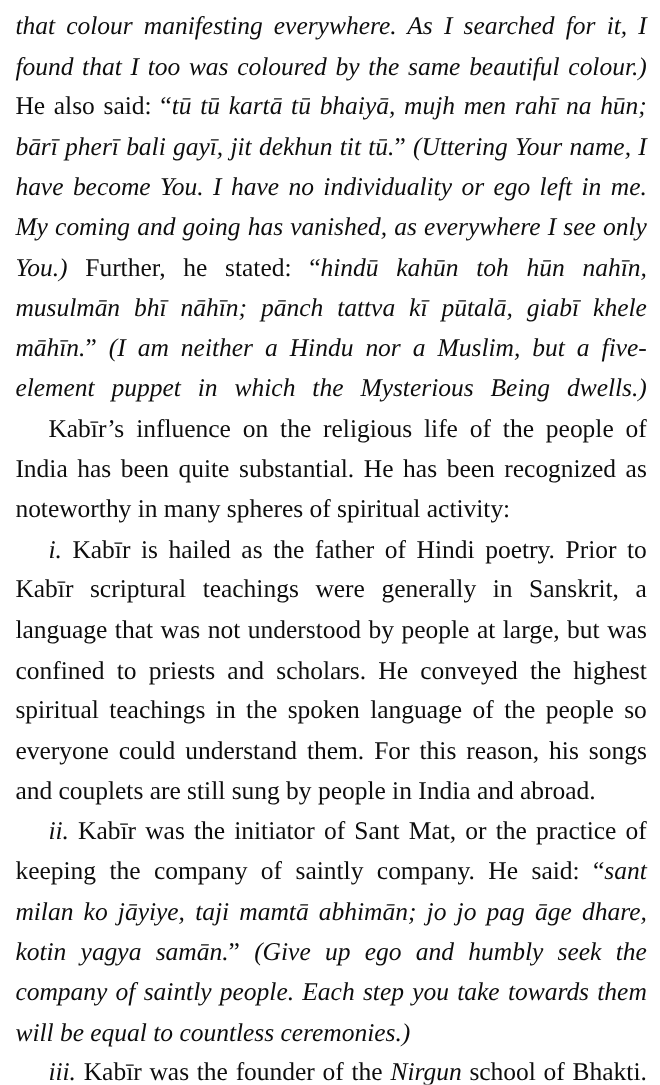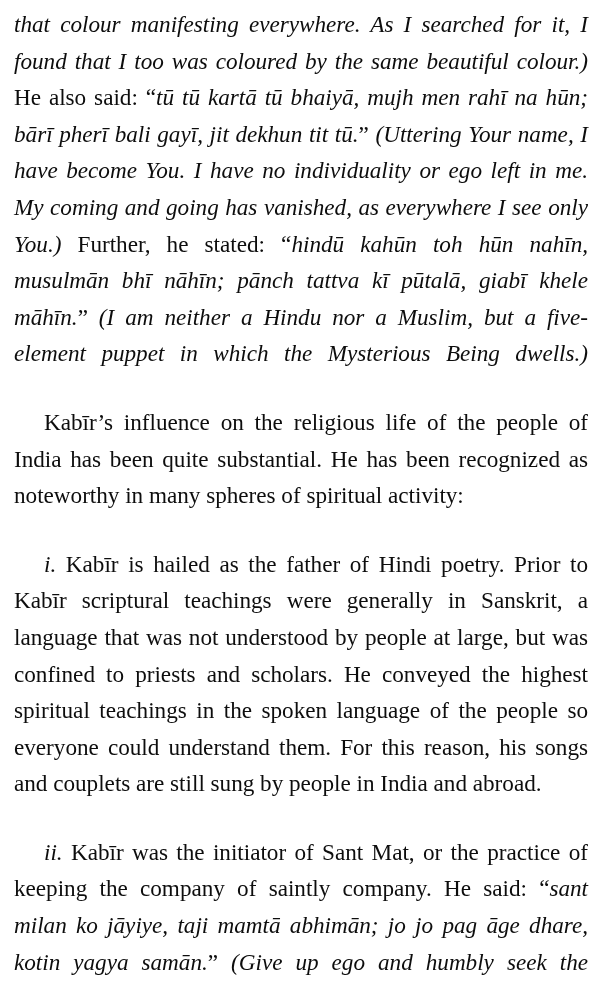--- a/index.html
+++ b/index.html
@@ -35,21 +35,20 @@
     text-justify: inter-word;
     font-size: 23.2px;
     line-height: 36.6px;
     letter-spacing: -0.02px;
     word-spacing: 0px;
     -webkit-hyphens: none;
     hyphens: none;
   }
   p.para.indent {
     text-indent: 30px;
-    margin-top: 32px;
   }
   p.para.cont {
     text-indent: 0;
   }
   
   p.para {
     text-align-last: left;
   }
   
   p.para.fulljust {

